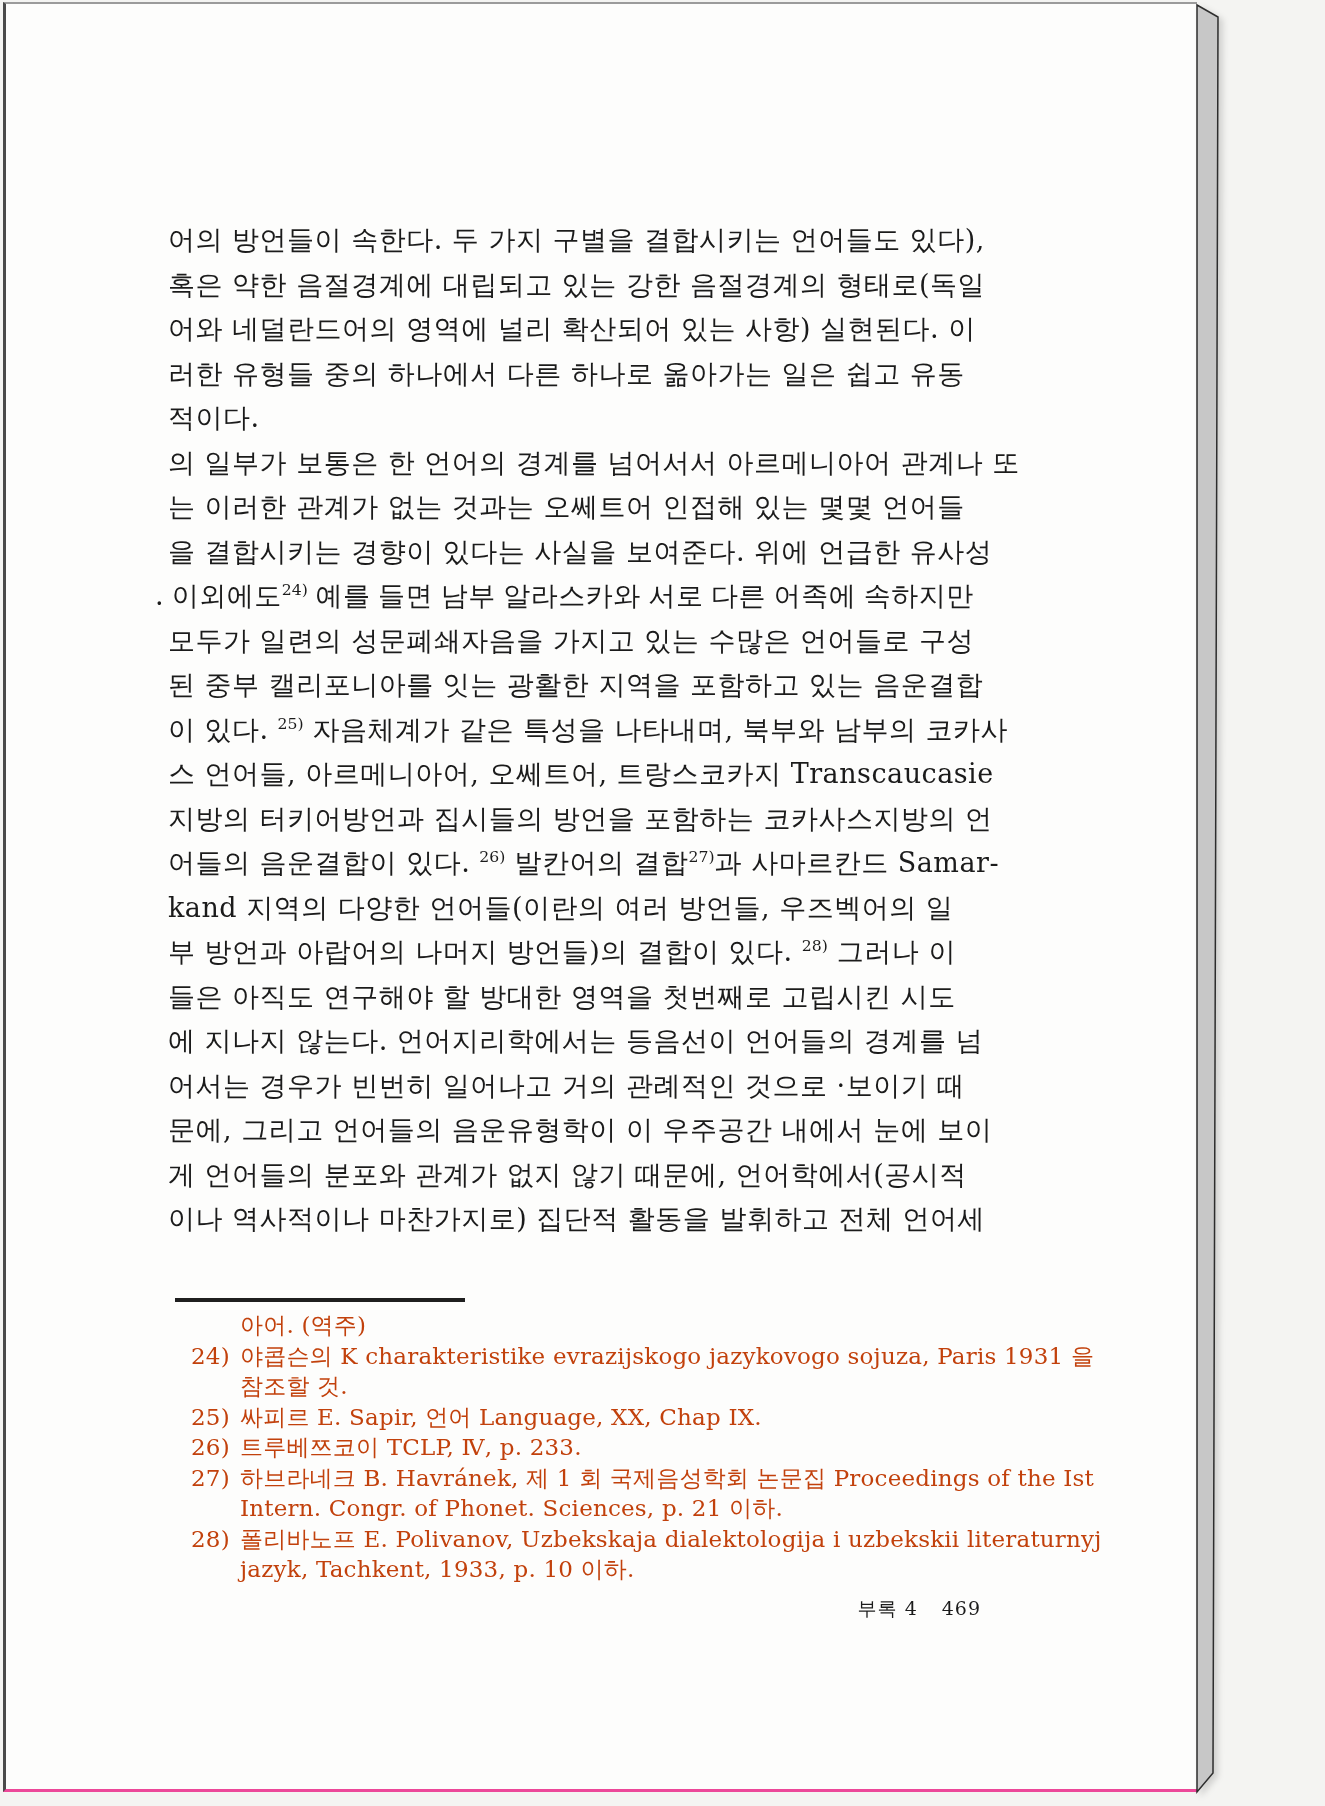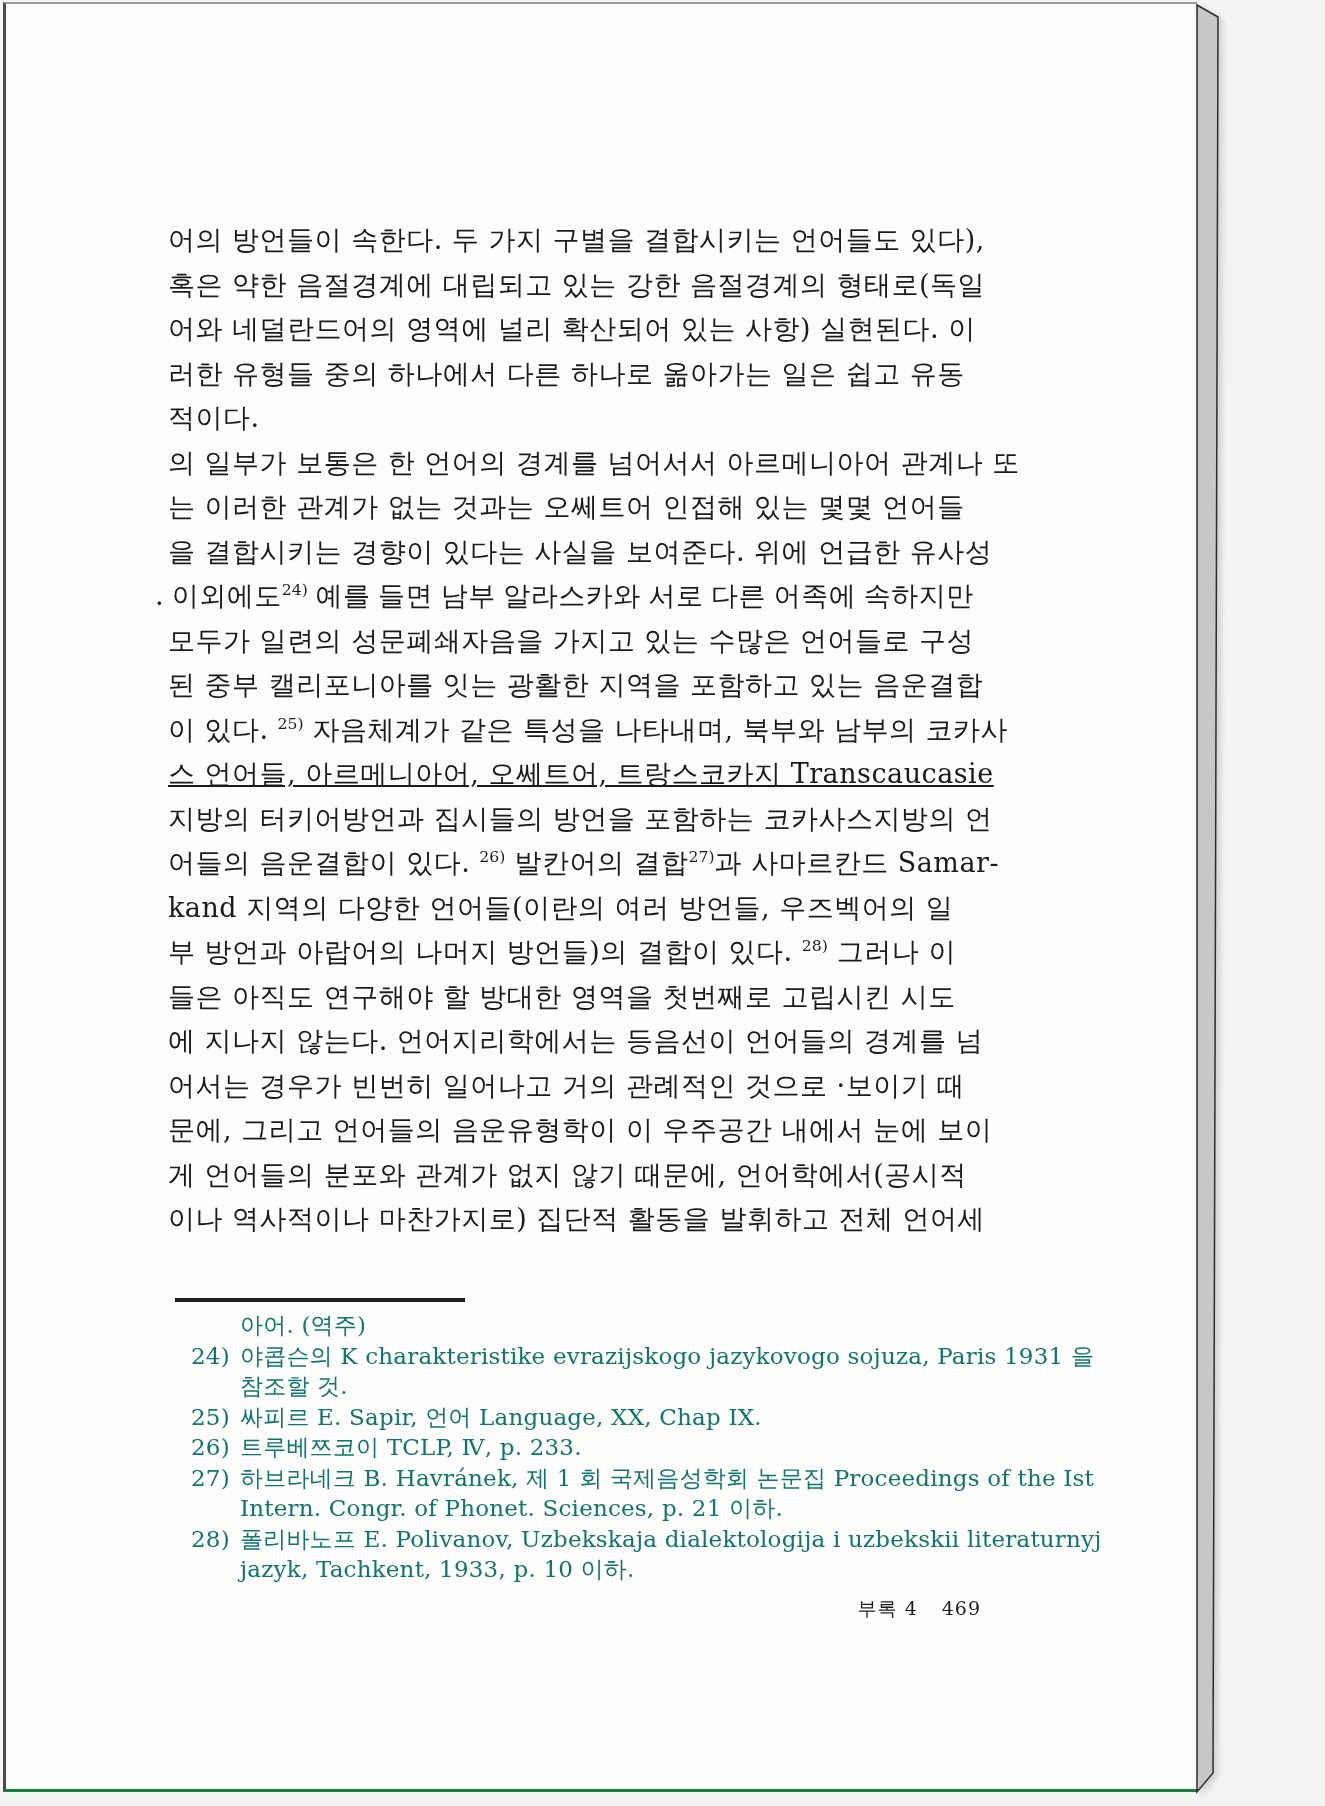--- a/index.html
+++ b/index.html
@@ -3,36 +3,36 @@
 <meta charset="utf-8">
 <style>
   html,body{margin:0;padding:0;}
   body{background:#e9e9e7;font-family:"DejaVu Serif","Liberation Serif",serif;}
   .canvas{position:relative;width:1325px;height:1806px;background:#f4f4f2;overflow:hidden;}
   .page{
     position:absolute;left:3px;top:2px;width:1194px;height:1790px;
     background:#fdfdfc;box-sizing:border-box;
     border-left:3px solid #4a4a4a;
     border-top:2px solid #9b9b9b;
-    border-bottom:3px solid #15803d;
+    border-bottom:3px solid #ec4899;
   }
   .page-edge{position:absolute;left:1194px;top:0;width:42px;height:1806px;
     filter:drop-shadow(4px 3px 3px rgba(0,0,0,0.15));}
   .body-text{
     position:absolute;left:162px;top:214px;width:840px;
     font-size:27px;line-height:44.5px;letter-spacing:0.5px;color:#1b1b1b;
   }
   .line{white-space:nowrap;height:44.5px;}
   .line.indent{padding-left:30px;box-sizing:border-box;}
   .line.hang{margin-left:-13px;}
   sup{font-size:0.58em;vertical-align:super;line-height:0;letter-spacing:0;}
   .fn-rule{position:absolute;left:169px;top:1294px;width:290px;height:4px;background:#1f1f1f;}
   .footnotes{
     position:absolute;left:185px;top:1306px;width:900px;
-    font-size:23px;line-height:30.5px;color:#0f766e;letter-spacing:0.2px;
+    font-size:23px;line-height:30.5px;color:#c2410c;letter-spacing:0.2px;
   }
   .fn-row{position:relative;padding-left:49px;height:30.5px;white-space:nowrap;}
   .fn-num{position:absolute;left:0;top:0;}
   .footer{
     position:absolute;left:695px;top:1592px;width:280px;text-align:right;
     font-size:19px;color:#1b1b1b;letter-spacing:1px;white-space:nowrap;
   }
   .footer .sect{margin-right:24px;}
 </style>
 </head>
@@ -46,21 +46,21 @@
         <div class="line fill" style="word-spacing: 0px;"><span>어와 네덜란드어의 영역에 널리 확산되어 있는 사항) 실현된다. 이</span></div>
         <div class="line fill" style="word-spacing: 0px;"><span>러한 유형들 중의 하나에서 다른 하나로 옮아가는 일은 쉽고 유동</span></div>
         <div class="line"><span>적이다.</span></div>
         <div class="line fill" style="word-spacing: 0px;"><span>의 일부가 보통은 한 언어의 경계를 넘어서서 아르메니아어 관계나 또</span></div>
         <div class="line fill" style="word-spacing: 0px;"><span>는 이러한 관계가 없는 것과는 오쎄트어 인접해 있는 몇몇 언어들</span></div>
         <div class="line fill" style="word-spacing: 0px;"><span>을 결합시키는 경향이 있다는 사실을 보여준다. 위에 언급한 유사성</span></div>
         <div class="line fill hang" style="word-spacing: -1.44444px;"><span>. 이외에도</span><sup>24)</sup><span> 예를 들면 남부 알라스카와 서로 다른 어족에 속하지만</span></div>
         <div class="line fill" style="word-spacing: 0px;"><span>모두가 일련의 성문폐쇄자음을 가지고 있는 수많은 언어들로 구성</span></div>
         <div class="line fill" style="word-spacing: 0px;"><span>된 중부 캘리포니아를 잇는 광활한 지역을 포함하고 있는 음운결합</span></div>
         <div class="line fill" style="word-spacing: -0.111111px;"><span>이 있다. </span><sup>25)</sup><span> 자음체계가 같은 특성을 나타내며, 북부와 남부의 코카사</span></div>
-        <div class="line fill" style="word-spacing: 0px; text-decoration: underline;"><span>스 언어들, 아르메니아어, 오쎄트어, 트랑스코카지 Transcaucasie</span></div>
+        <div class="line fill" style="word-spacing: 0px;"><span>스 언어들, 아르메니아어, 오쎄트어, 트랑스코카지 Transcaucasie</span></div>
         <div class="line fill" style="word-spacing: 0px;"><span>지방의 터키어방언과 집시들의 방언을 포함하는 코카사스지방의 언</span></div>
         <div class="line fill" style="word-spacing: 0px;"><span>어들의 음운결합이 있다. </span><sup>26)</sup><span> 발칸어의 결합</span><sup>27)</sup><span>과 사마르칸드 Samar-</span></div>
         <div class="line fill" style="word-spacing: 0px;"><span>kand 지역의 다양한 언어들(이란의 여러 방언들, 우즈벡어의 일</span></div>
         <div class="line fill" style="word-spacing: 0px;"><span>부 방언과 아랍어의 나머지 방언들)의 결합이 있다. </span><sup>28)</sup><span> 그러나 이</span></div>
         <div class="line fill" style="word-spacing: 0px;"><span>들은 아직도 연구해야 할 방대한 영역을 첫번째로 고립시킨 시도</span></div>
         <div class="line fill" style="word-spacing: 0px;"><span>에 지나지 않는다. 언어지리학에서는 등음선이 언어들의 경계를 넘</span></div>
         <div class="line fill" style="word-spacing: 0px;"><span>어서는 경우가 빈번히 일어나고 거의 관례적인 것으로 ·보이기 때</span></div>
         <div class="line fill" style="word-spacing: 0px;"><span>문에, 그리고 언어들의 음운유형학이 이 우주공간 내에서 눈에 보이</span></div>
         <div class="line fill" style="word-spacing: 0px;"><span>게 언어들의 분포와 관계가 없지 않기 때문에, 언어학에서(공시적</span></div>
         <div class="line fill" style="word-spacing: 0px;"><span>이나 역사적이나 마찬가지로) 집단적 활동을 발휘하고 전체 언어세</span></div>

